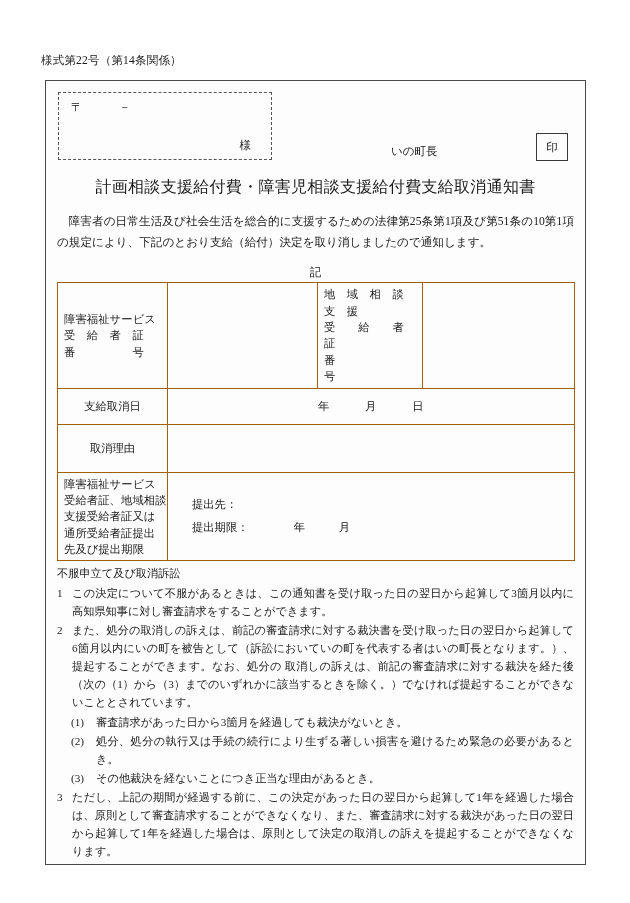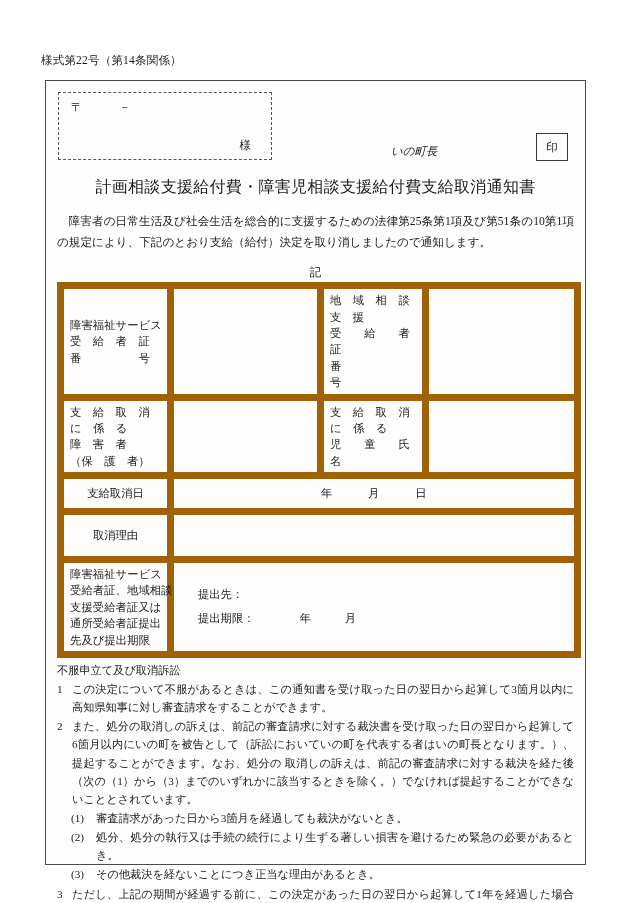--- a/index.html
+++ b/index.html
@@ -51,21 +51,21 @@
     font-size: 11.5px;
   }
   .doc-no {
     position: absolute; right: 42px; top: 6px;
     font-size: 11.5px; text-align: right;
     line-height: 1.65;
     white-space: pre;
   }
   .issuer {
     position: absolute; left: 345px; top: 63px;
-    font-size: 11.5px; white-space: nowrap; font-style: italic;
+    font-size: 11.5px; white-space: nowrap;
   }
   .seal-box {
     position: absolute; right: 17px; top: 52px;
     width: 32px; height: 28px;
     border: 1.1px solid #3a3a3a;
     display: flex; align-items: center; justify-content: center;
     font-size: 11.5px;
   }
 
   
@@ -96,21 +96,21 @@
   }
 
   
   table.grid {
     width: 517px;
     margin: 0 11px;
     border-collapse: collapse;
     table-layout: fixed;
   }
   table.grid td {
-    border: 7px solid #a16207;
+    border: 1px solid #a16207;
     font-size: 11.3px;
     padding: 0;
     vertical-align: middle;
   }
   .lbl {
     text-align: left;
     padding: 3px 6px !important;
     line-height: 1.45;
     letter-spacing: .1px;
   }
@@ -247,40 +247,20 @@
                 <i class="solid"></i>
               <i></i>
                 <i class="solid"></i>
               <i></i>
                 <i></i>
             </div>
           </td>
         </tr>
 
 
-        <tr style="height:44px">
-          <td class="lbl lbl-sp">
-            <span class="sp-j">
-                <span>支　給　取　消　に　係　る</span>
-              </span>
-            <span class="sp-j">
-                <span>障　害　者　（保　護　者）</span>
-              </span>
-          </td>
-          <td></td>
-          <td class="lbl lbl-sp">
-            <span class="sp-j">
-                <span>支　給　取　消　に　係　る</span>
-              </span>
-            <span class="sp-j">
-                <span>児　　童　　氏　　名</span>
-              </span>
-          </td>
-          <td></td>
-        </tr>
 
         <tr style="height:36px">
           <td class="lbl-c">支給取消日</td>
           <td colspan="3" class="dt-line">年　　　月　　　日</td>
         </tr>
 
         <tr style="height:48px">
           <td class="lbl-c">取消理由</td>
           <td colspan="3"></td>
         </tr>

